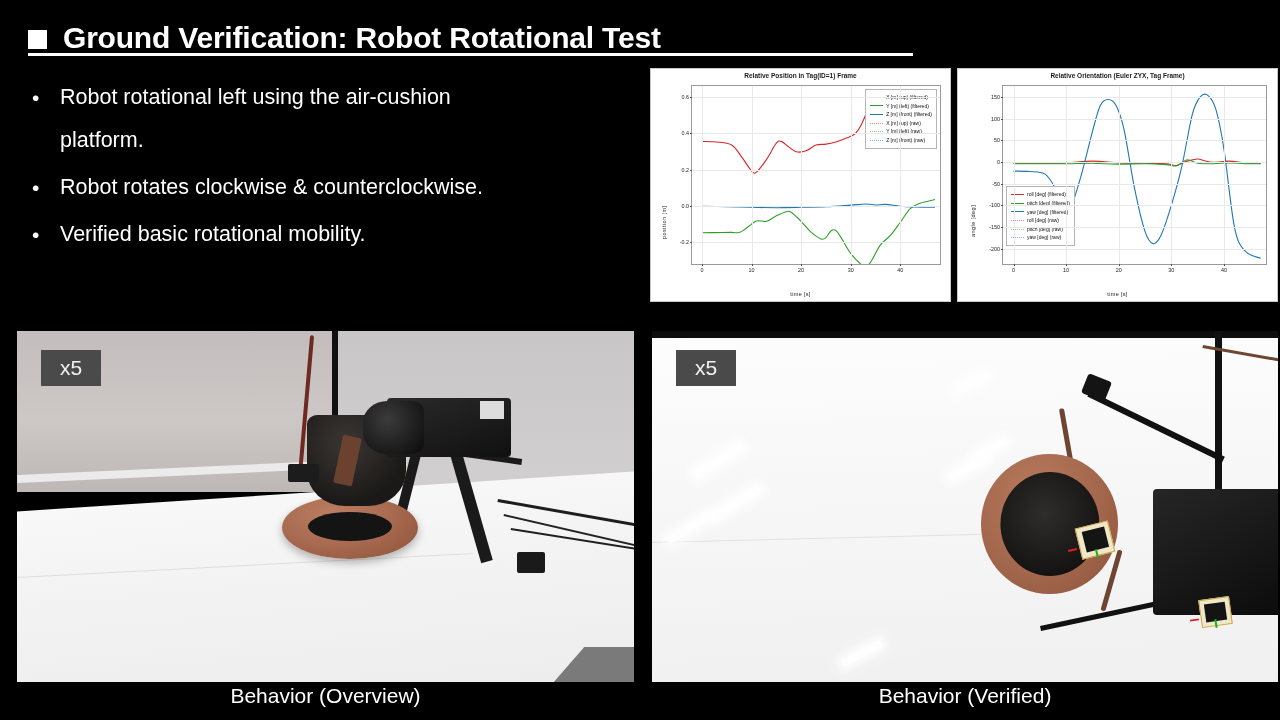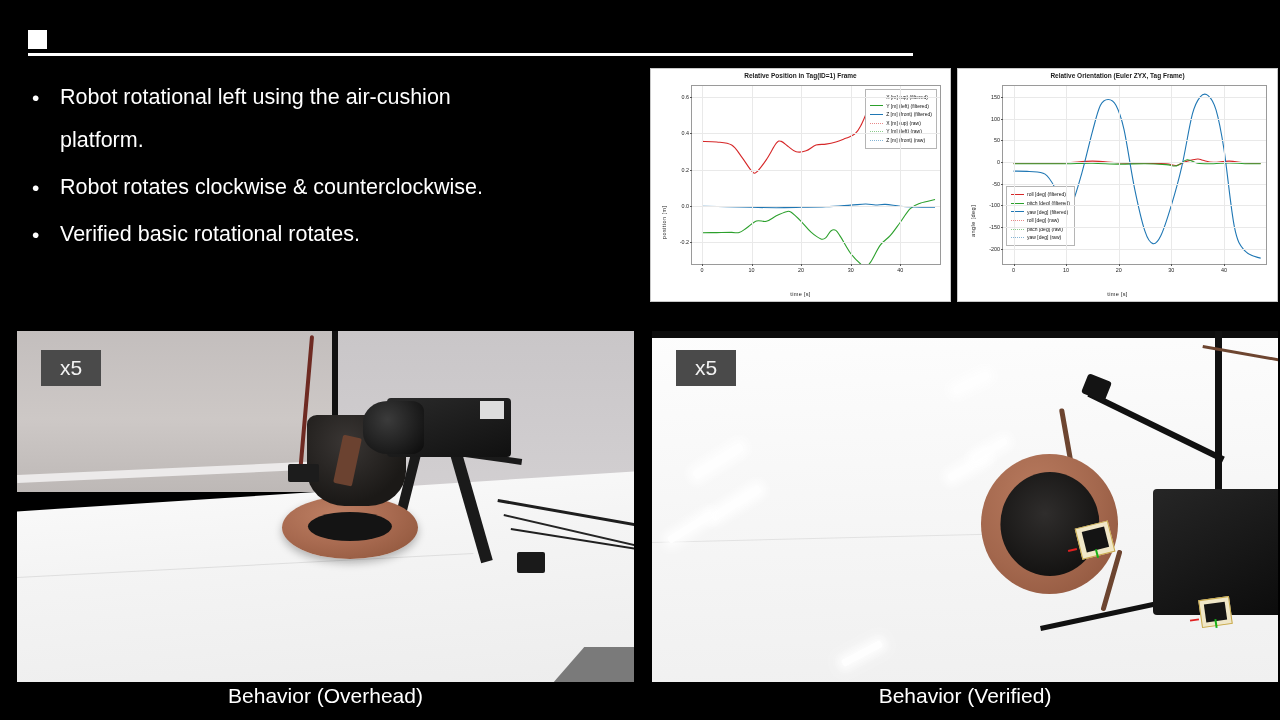--- a/index.html
+++ b/index.html
@@ -201,36 +201,37 @@
   .oh-topbar { position:absolute; left:0; top:0; width:100%; height:2%;
              background:#0d0d0d; }
 </style>
 </head>
 <body>
 
 <div class="slide">
 
   <div class="title-row">
     <span class="title-marker"></span>
+    <span class="title-text">Ground Verification: Robot Rotational Test</span>
   </div>
   <div class="title-underline"></div>
 
   <div class="bullets">
     <div class="bullet-item">
       <span class="bullet-dot">•</span>
       <span class="bullet-text">Robot rotational left using the air-cushion
 platform.</span>
     </div>
     <div class="bullet-item">
       <span class="bullet-dot">•</span>
       <span class="bullet-text">Robot rotates clockwise &amp; counterclockwise.</span>
     </div>
     <div class="bullet-item">
       <span class="bullet-dot">•</span>
-      <span class="bullet-text">Verified basic rotational rotates.</span>
+      <span class="bullet-text">Verified basic rotational mobility.</span>
     </div>
   </div>
 
   <div class="chart-panel" id="chart-pos">
     <div class="chart-title">Relative Position in Tag(ID=1) Frame</div>
     <div class="ylabel" id="pos-ylabel">position [m]</div>
     <div class="xlabel">time [s]</div>
     <div class="plot-area" id="pos-plot">
       <svg id="pos-svg" width="100%" height="100%" viewBox="0 0 100 100" preserveAspectRatio="none">
           <path d="M4.00,31.12C5.00,31.17 8.00,31.09 10.00,31.43C12.00,31.77 14.33,31.77 16.00,33.16C17.67,34.56 18.67,37.38 20.00,39.80C21.33,42.21 23.00,46.22 24.00,47.65C25.00,49.08 25.00,49.42 26.00,48.37C27.00,47.31 28.67,44.03 30.00,41.33C31.33,38.62 33.00,33.84 34.00,32.14C35.00,30.44 35.17,30.78 36.00,31.12C36.83,31.46 38.00,33.21 39.00,34.18C40.00,35.15 40.83,36.56 42.00,36.94C43.17,37.31 44.67,37.06 46.00,36.43C47.33,35.80 48.67,33.79 50.00,33.16C51.33,32.53 52.67,32.94 54.00,32.65C55.33,32.36 56.67,31.97 58.00,31.43C59.33,30.88 61.00,29.91 62.00,29.39C63.00,28.86 63.33,28.74 64.00,28.27C64.67,27.79 65.33,27.50 66.00,26.53C66.67,25.56 67.33,24.15 68.00,22.45C68.67,20.75 69.33,18.45 70.00,16.33C70.67,14.20 71.33,11.29 72.00,9.69C72.67,8.10 73.33,6.99 74.00,6.73C74.67,6.48 75.33,7.07 76.00,8.16C76.67,9.25 77.33,11.39 78.00,13.27C78.67,15.14 79.00,18.11 80.00,19.39C81.00,20.66 82.33,20.66 84.00,20.92C85.67,21.17 87.67,20.92 90.00,20.92C92.33,20.92 96.67,20.92 98.00,20.92" fill="none" stroke="#d62728" stroke-width="1.1" vector-effect="non-scaling-stroke"></path>
@@ -326,21 +327,21 @@
       <div class="ov-ring-hole"></div>
     </div>
     <div class="ov-robot"></div>
     <div class="ov-robot-wire"></div>
     <div class="ov-foot-left"></div>
     <div class="ov-cam-body"></div>
     <div class="ov-cam-lens"></div>
     <div class="ov-cam-tag"></div>
     <div class="badge">x5</div>
   </div>
-  <div class="caption" id="cap-overview">Behavior (Overhead)</div>
+  <div class="caption" id="cap-overview">Behavior (Overview)</div>
 
   <div class="photo" id="photo-overhead">
     <div class="oh-floor"></div>
     <div class="oh-topbar"></div>
     <div class="oh-seam"></div>
     <div class="oh-light" style="left:6%;top:36%;width:9%;height:2.2%;transform:rotate(-32deg);"></div>
     <div class="oh-light" style="left:9%;top:48%;width:9%;height:2.2%;transform:rotate(-32deg);"></div>
     <div class="oh-light" style="left:2%;top:55%;width:8%;height:2%;transform:rotate(-32deg);"></div>
     <div class="oh-light" style="left:47%;top:38%;width:7%;height:2%;transform:rotate(-30deg);"></div>
     <div class="oh-light" style="left:51%;top:33%;width:6%;height:1.8%;transform:rotate(-30deg);"></div>

